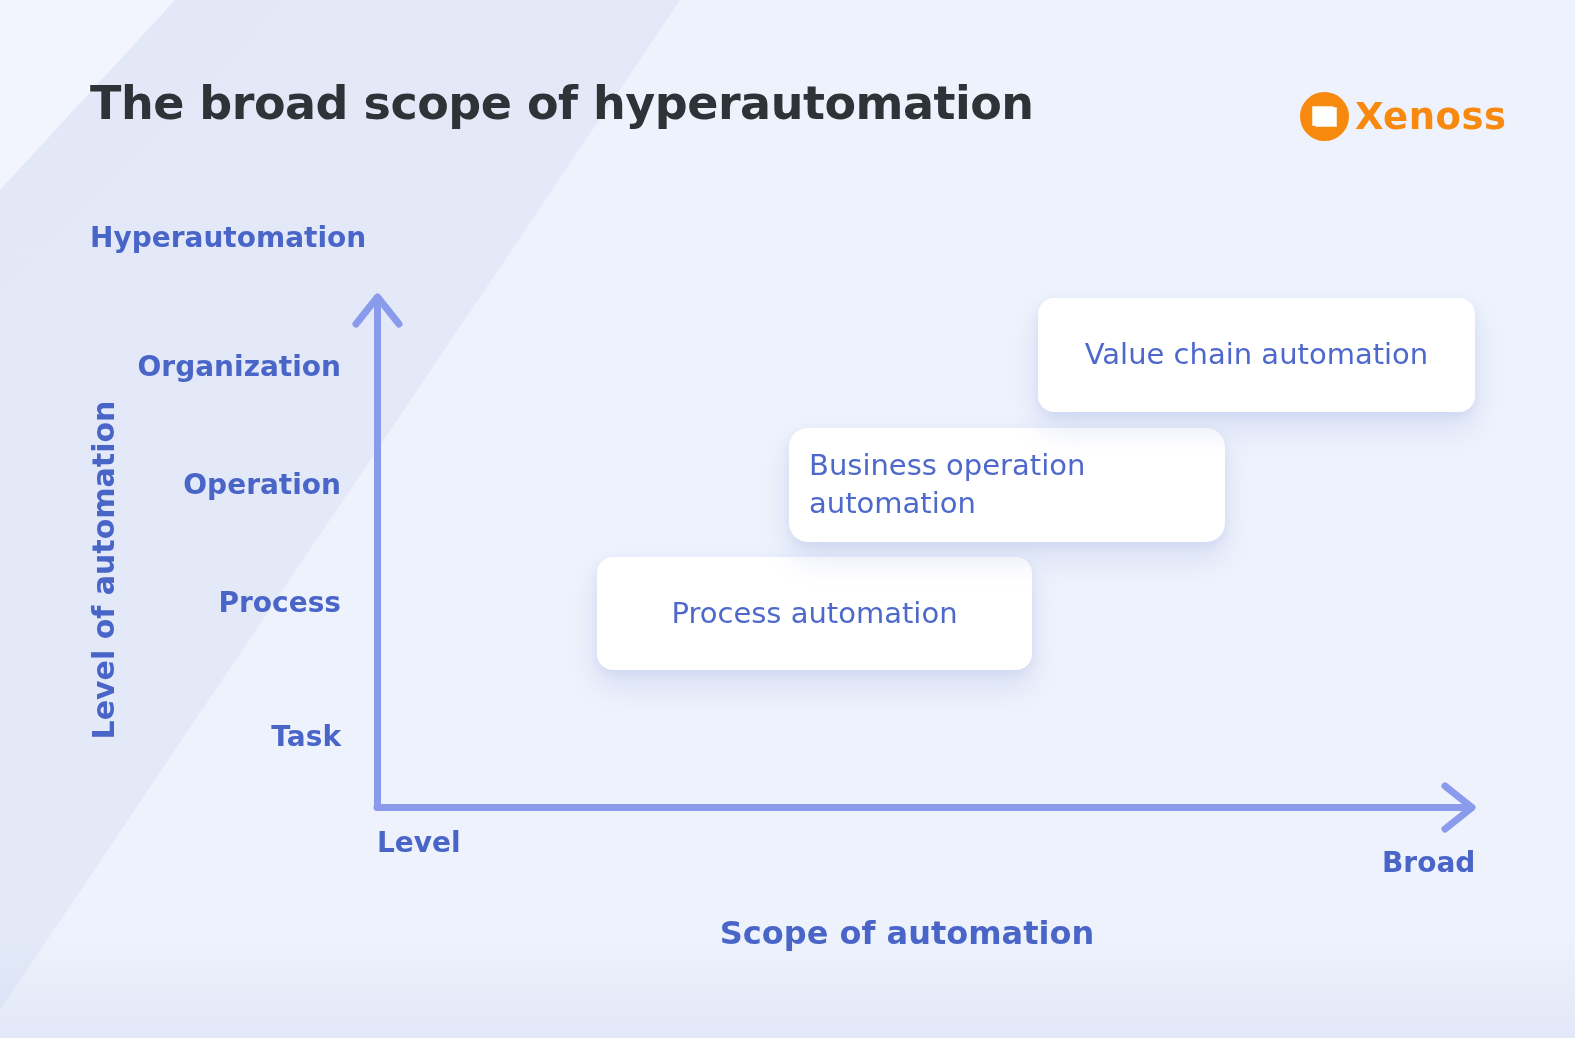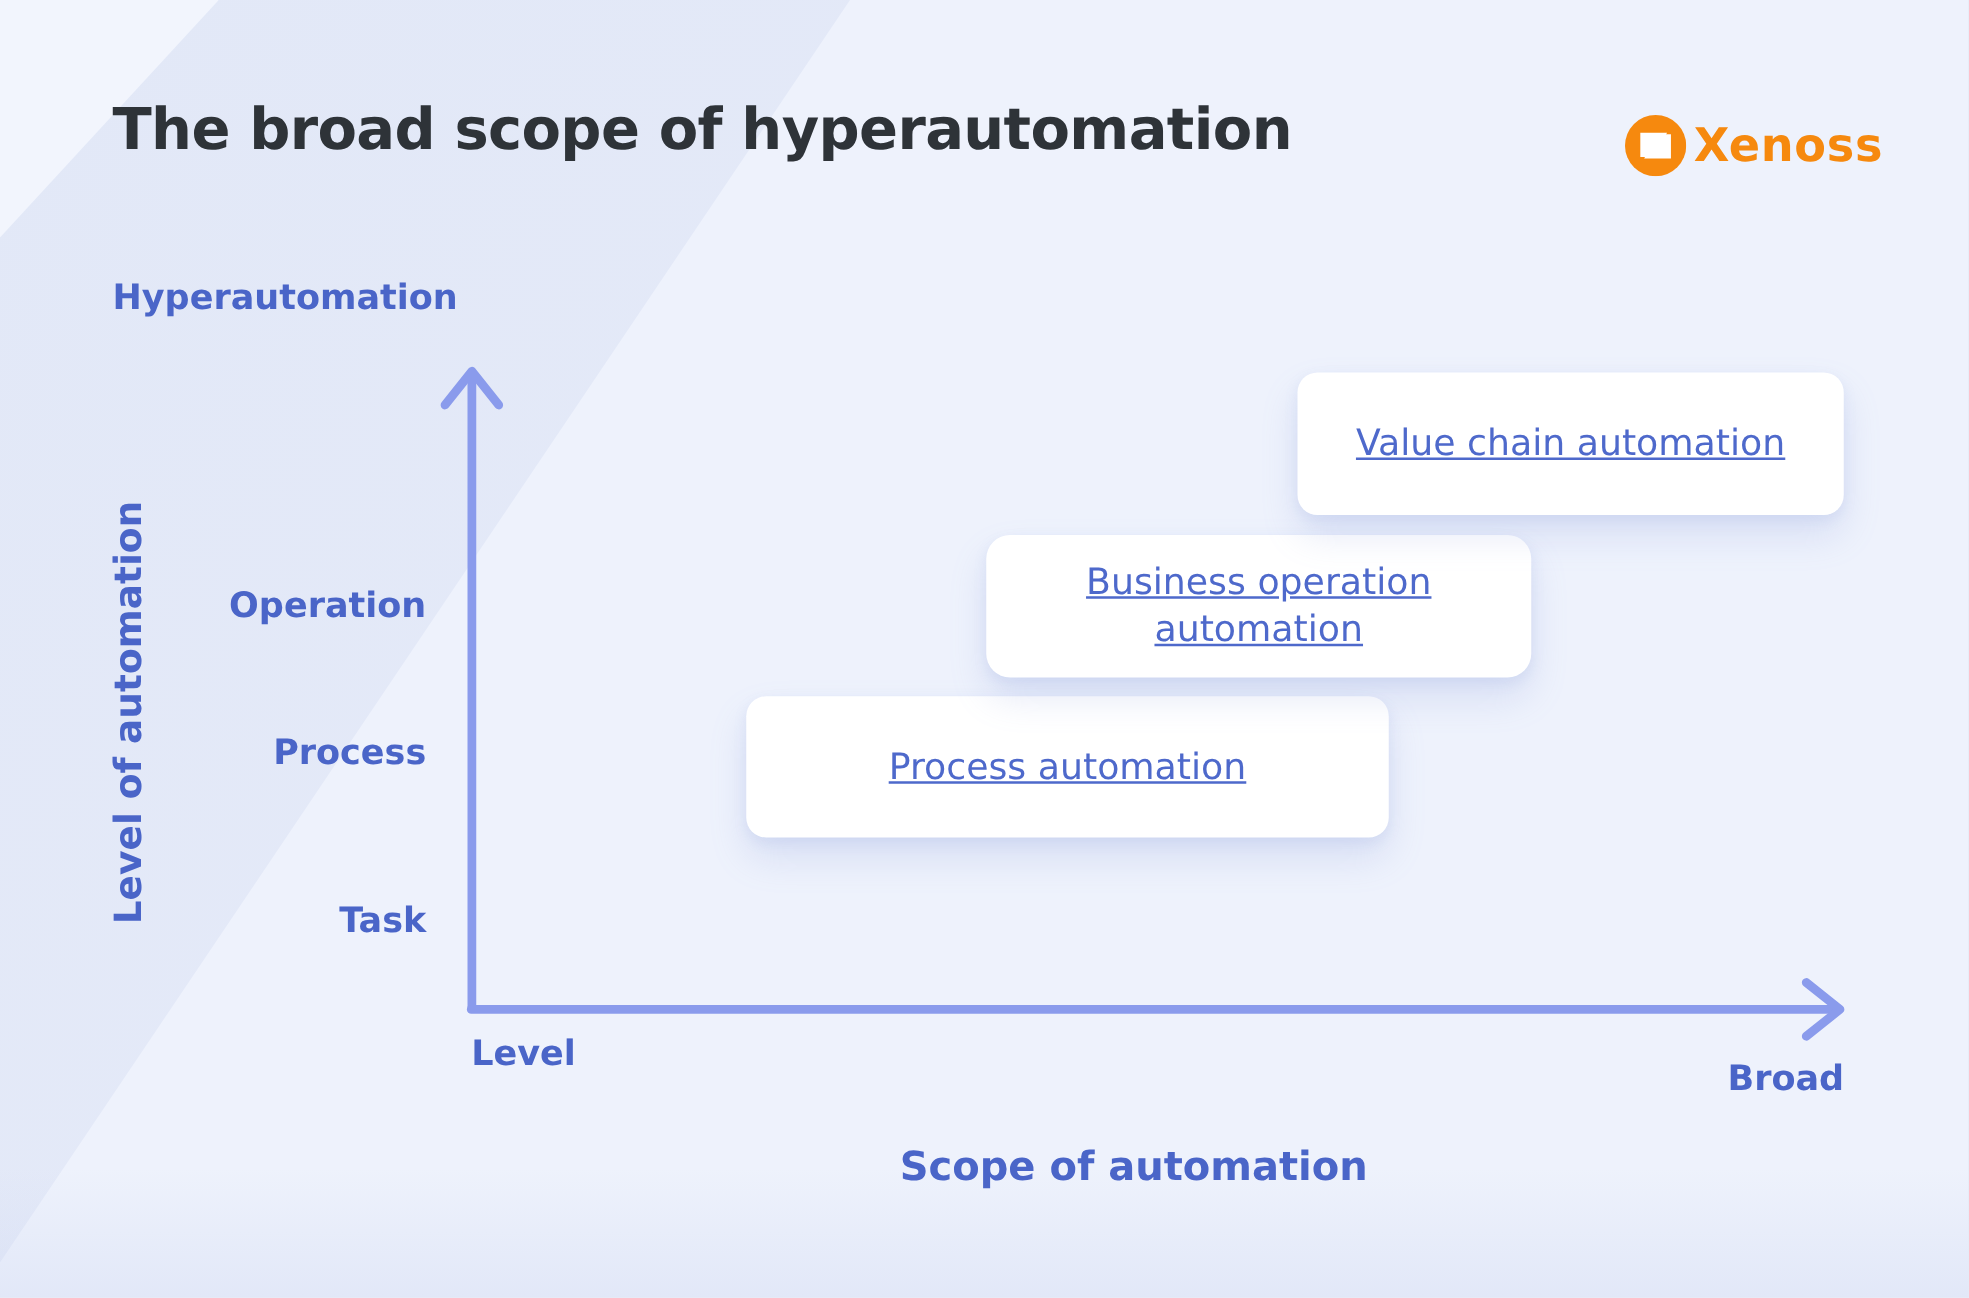--- a/index.html
+++ b/index.html
@@ -60,27 +60,27 @@
   .tick-3{top:736px;}
 
   .axes{position:absolute;left:0;top:0;width:1575px;height:1038px;pointer-events:none;}
 
   .step-box{
     position:absolute;
     background:#FFFFFF;
     border-radius:16px;
     box-shadow:0 16px 30px rgba(124,144,213,0.20),0 4px 10px rgba(124,144,213,0.12);
     display:flex;align-items:center;justify-content:center;
-    text-align:center;
+    text-align:left;
     font-size:29px;color:#4E69CB;
     line-height:1.3;
-    padding:0 20px;box-sizing:border-box;text-decoration:underline;
+    padding:0 20px;box-sizing:border-box;
   }
   .box-0{left:396px;top:679px;width:437px;height:110px;}
-  .box-1{left:597px;top:557px;width:514px;height:113px;}
+  .box-1{left:597px;top:557px;width:435px;height:113px;}
   .box-2{left:789px;top:428px;width:436px;height:114px;border-radius:19px;}
   .box-3{left:1038px;top:298px;width:437px;height:114px;}
 
   .x-min{
     position:absolute;left:377px;top:826px;
     font-size:28px;font-weight:bold;color:#4A65C8;
   }
   .x-max{
     position:absolute;left:1382px;top:846px;
     font-size:28px;font-weight:bold;color:#4A65C8;
@@ -107,20 +107,21 @@
       <circle cx="24" cy="24" r="24" fill="#F6890E"></circle>
       <polygon points="12,14 33,14 30,19 17,33 12,33" fill="#FFFFFF"></polygon>
       <polygon points="36,15 36,34 15,34 18,29 31,15" fill="#FFFFFF"></polygon>
     </svg>
     <span class="logo-text">Xenoss</span>
   </div>
 
   <div class="y-heading">Hyperautomation</div>
   <div class="y-axis-label">Level of automation</div>
 
+  <div class="tick tick-0">Organization</div>
   <div class="tick tick-1">Operation</div>
   <div class="tick tick-2">Process</div>
   <div class="tick tick-3">Task</div>
 
   <svg class="axes">
     <g stroke="#8A9BEC" stroke-width="7" stroke-linecap="round" stroke-linejoin="round" fill="none">
       <line x1="377.5" y1="806" x2="377.5" y2="301"></line>
       <polyline points="356,324 377.5,297 399,324"></polyline>
       <line x1="377" y1="807.5" x2="1464" y2="807.5"></line>
       <polyline points="1445,786 1472,807.5 1445,829"></polyline>

